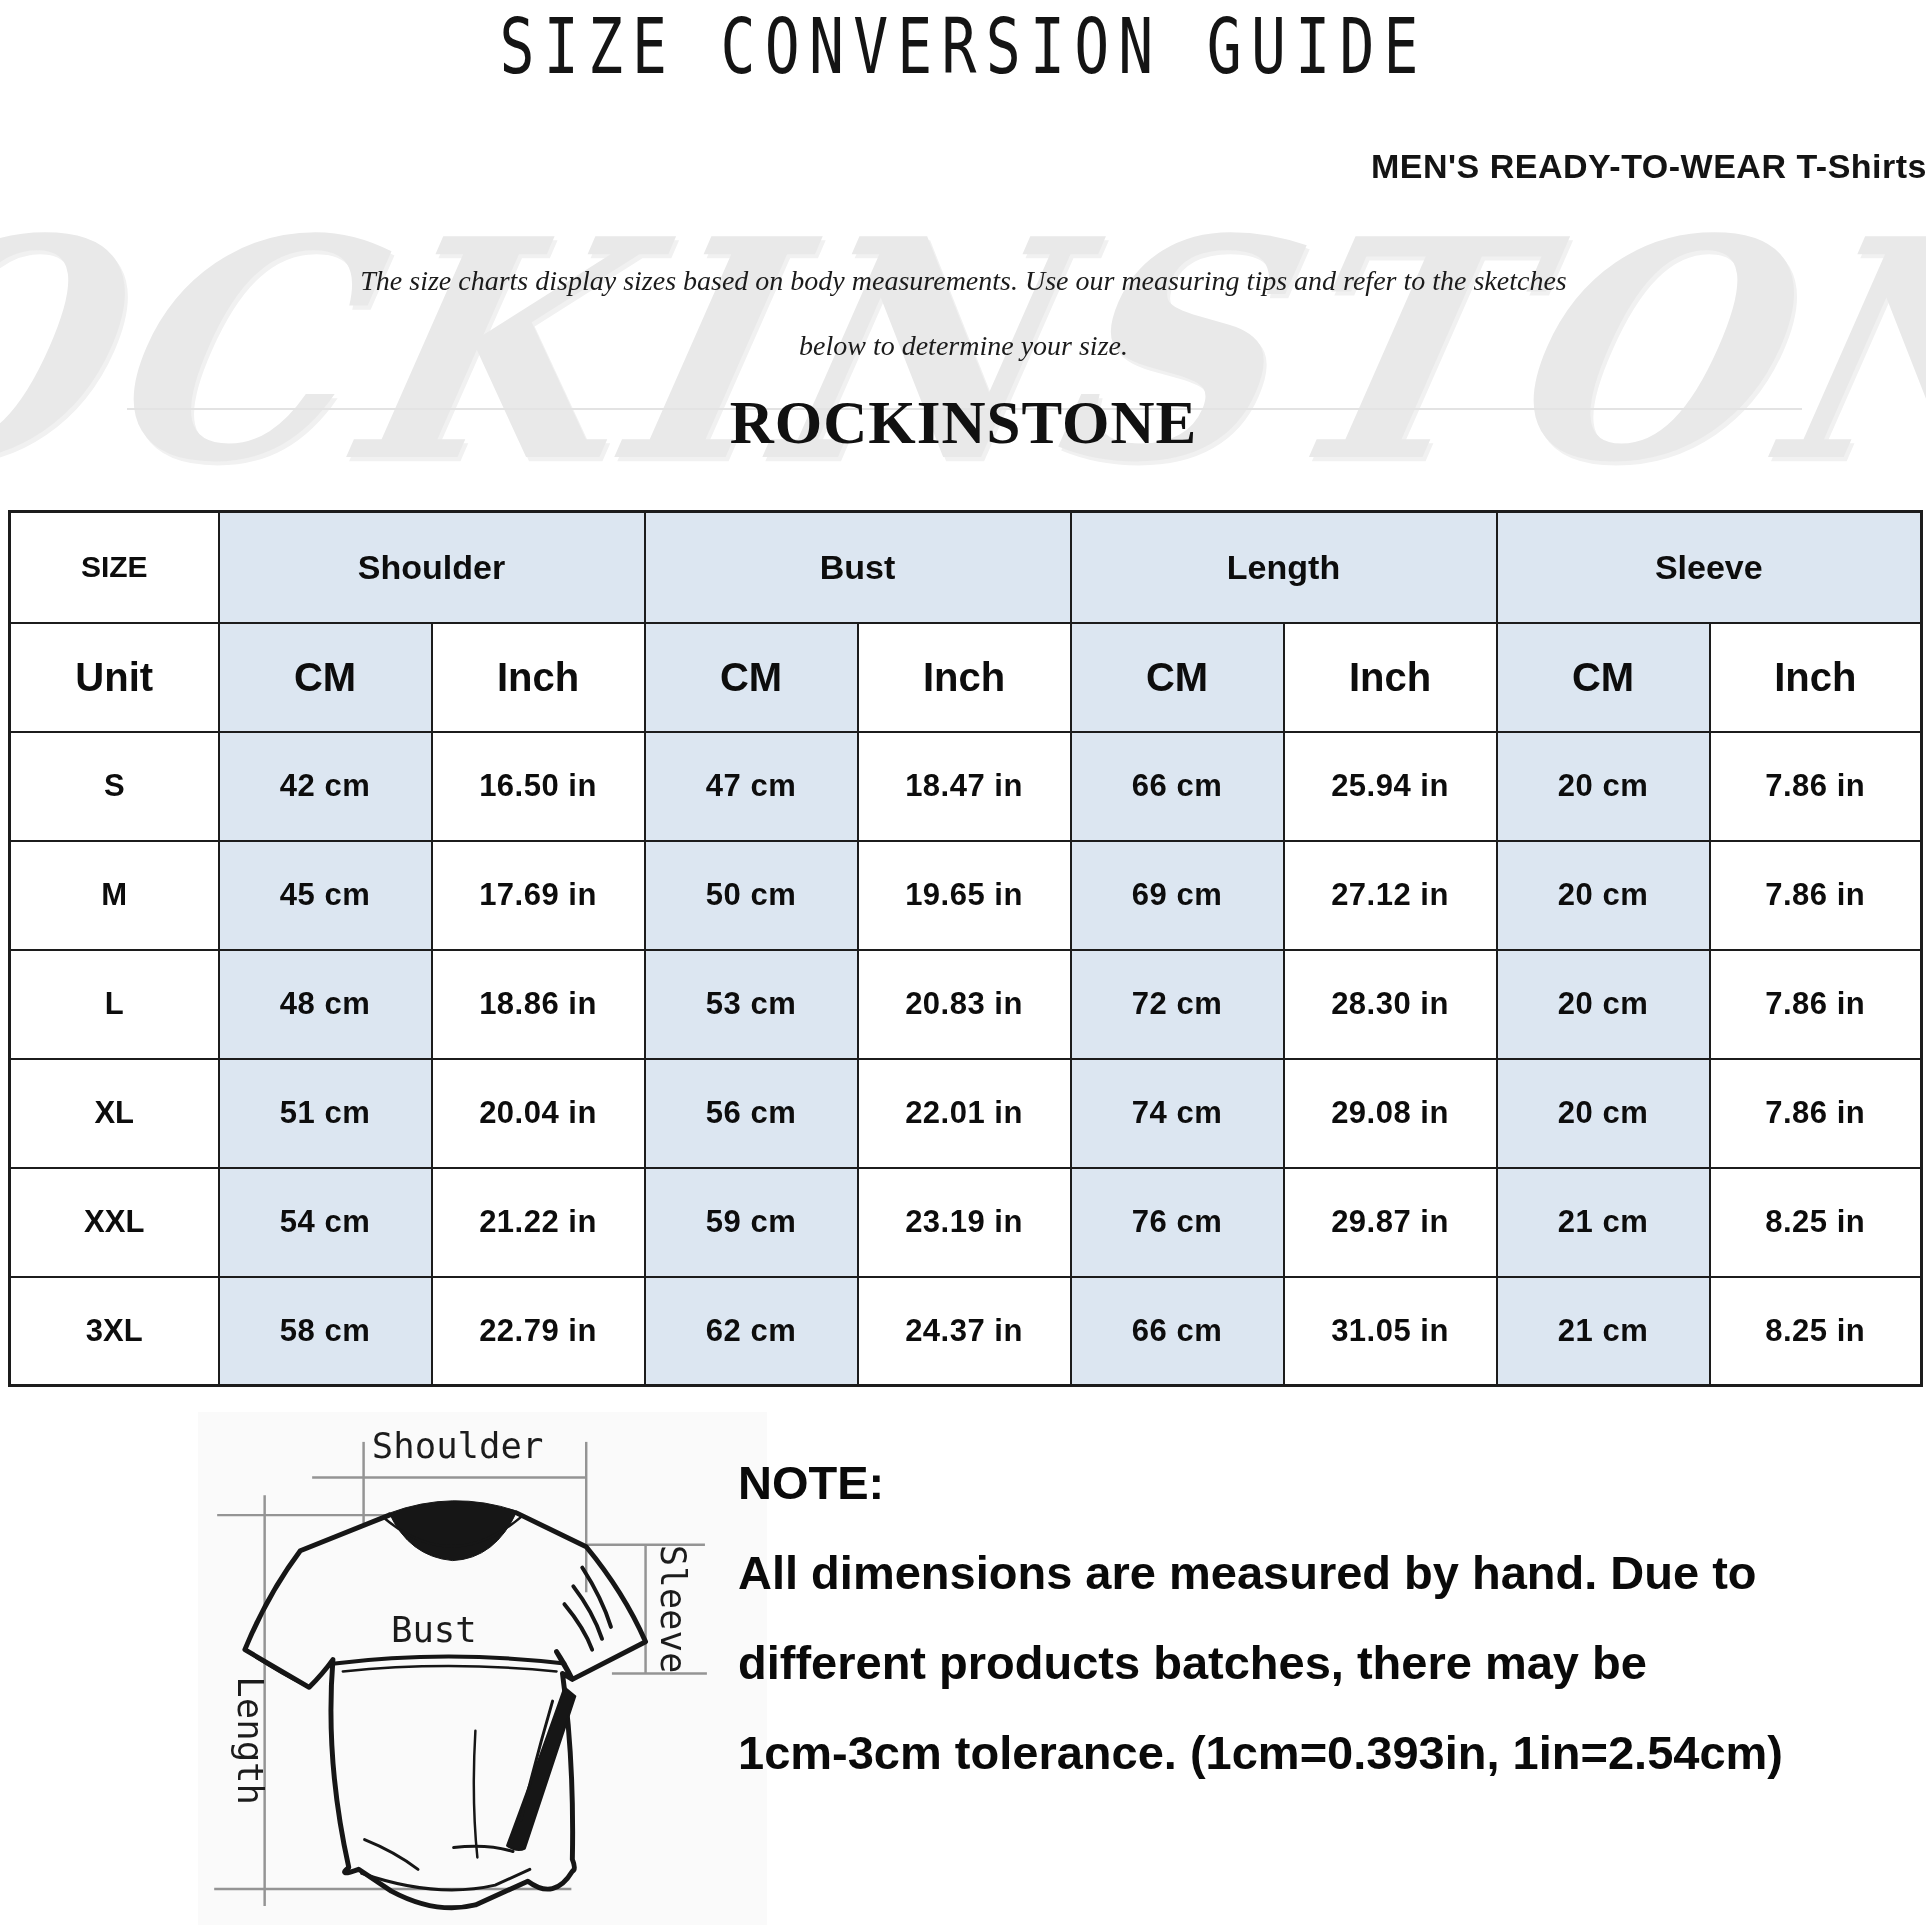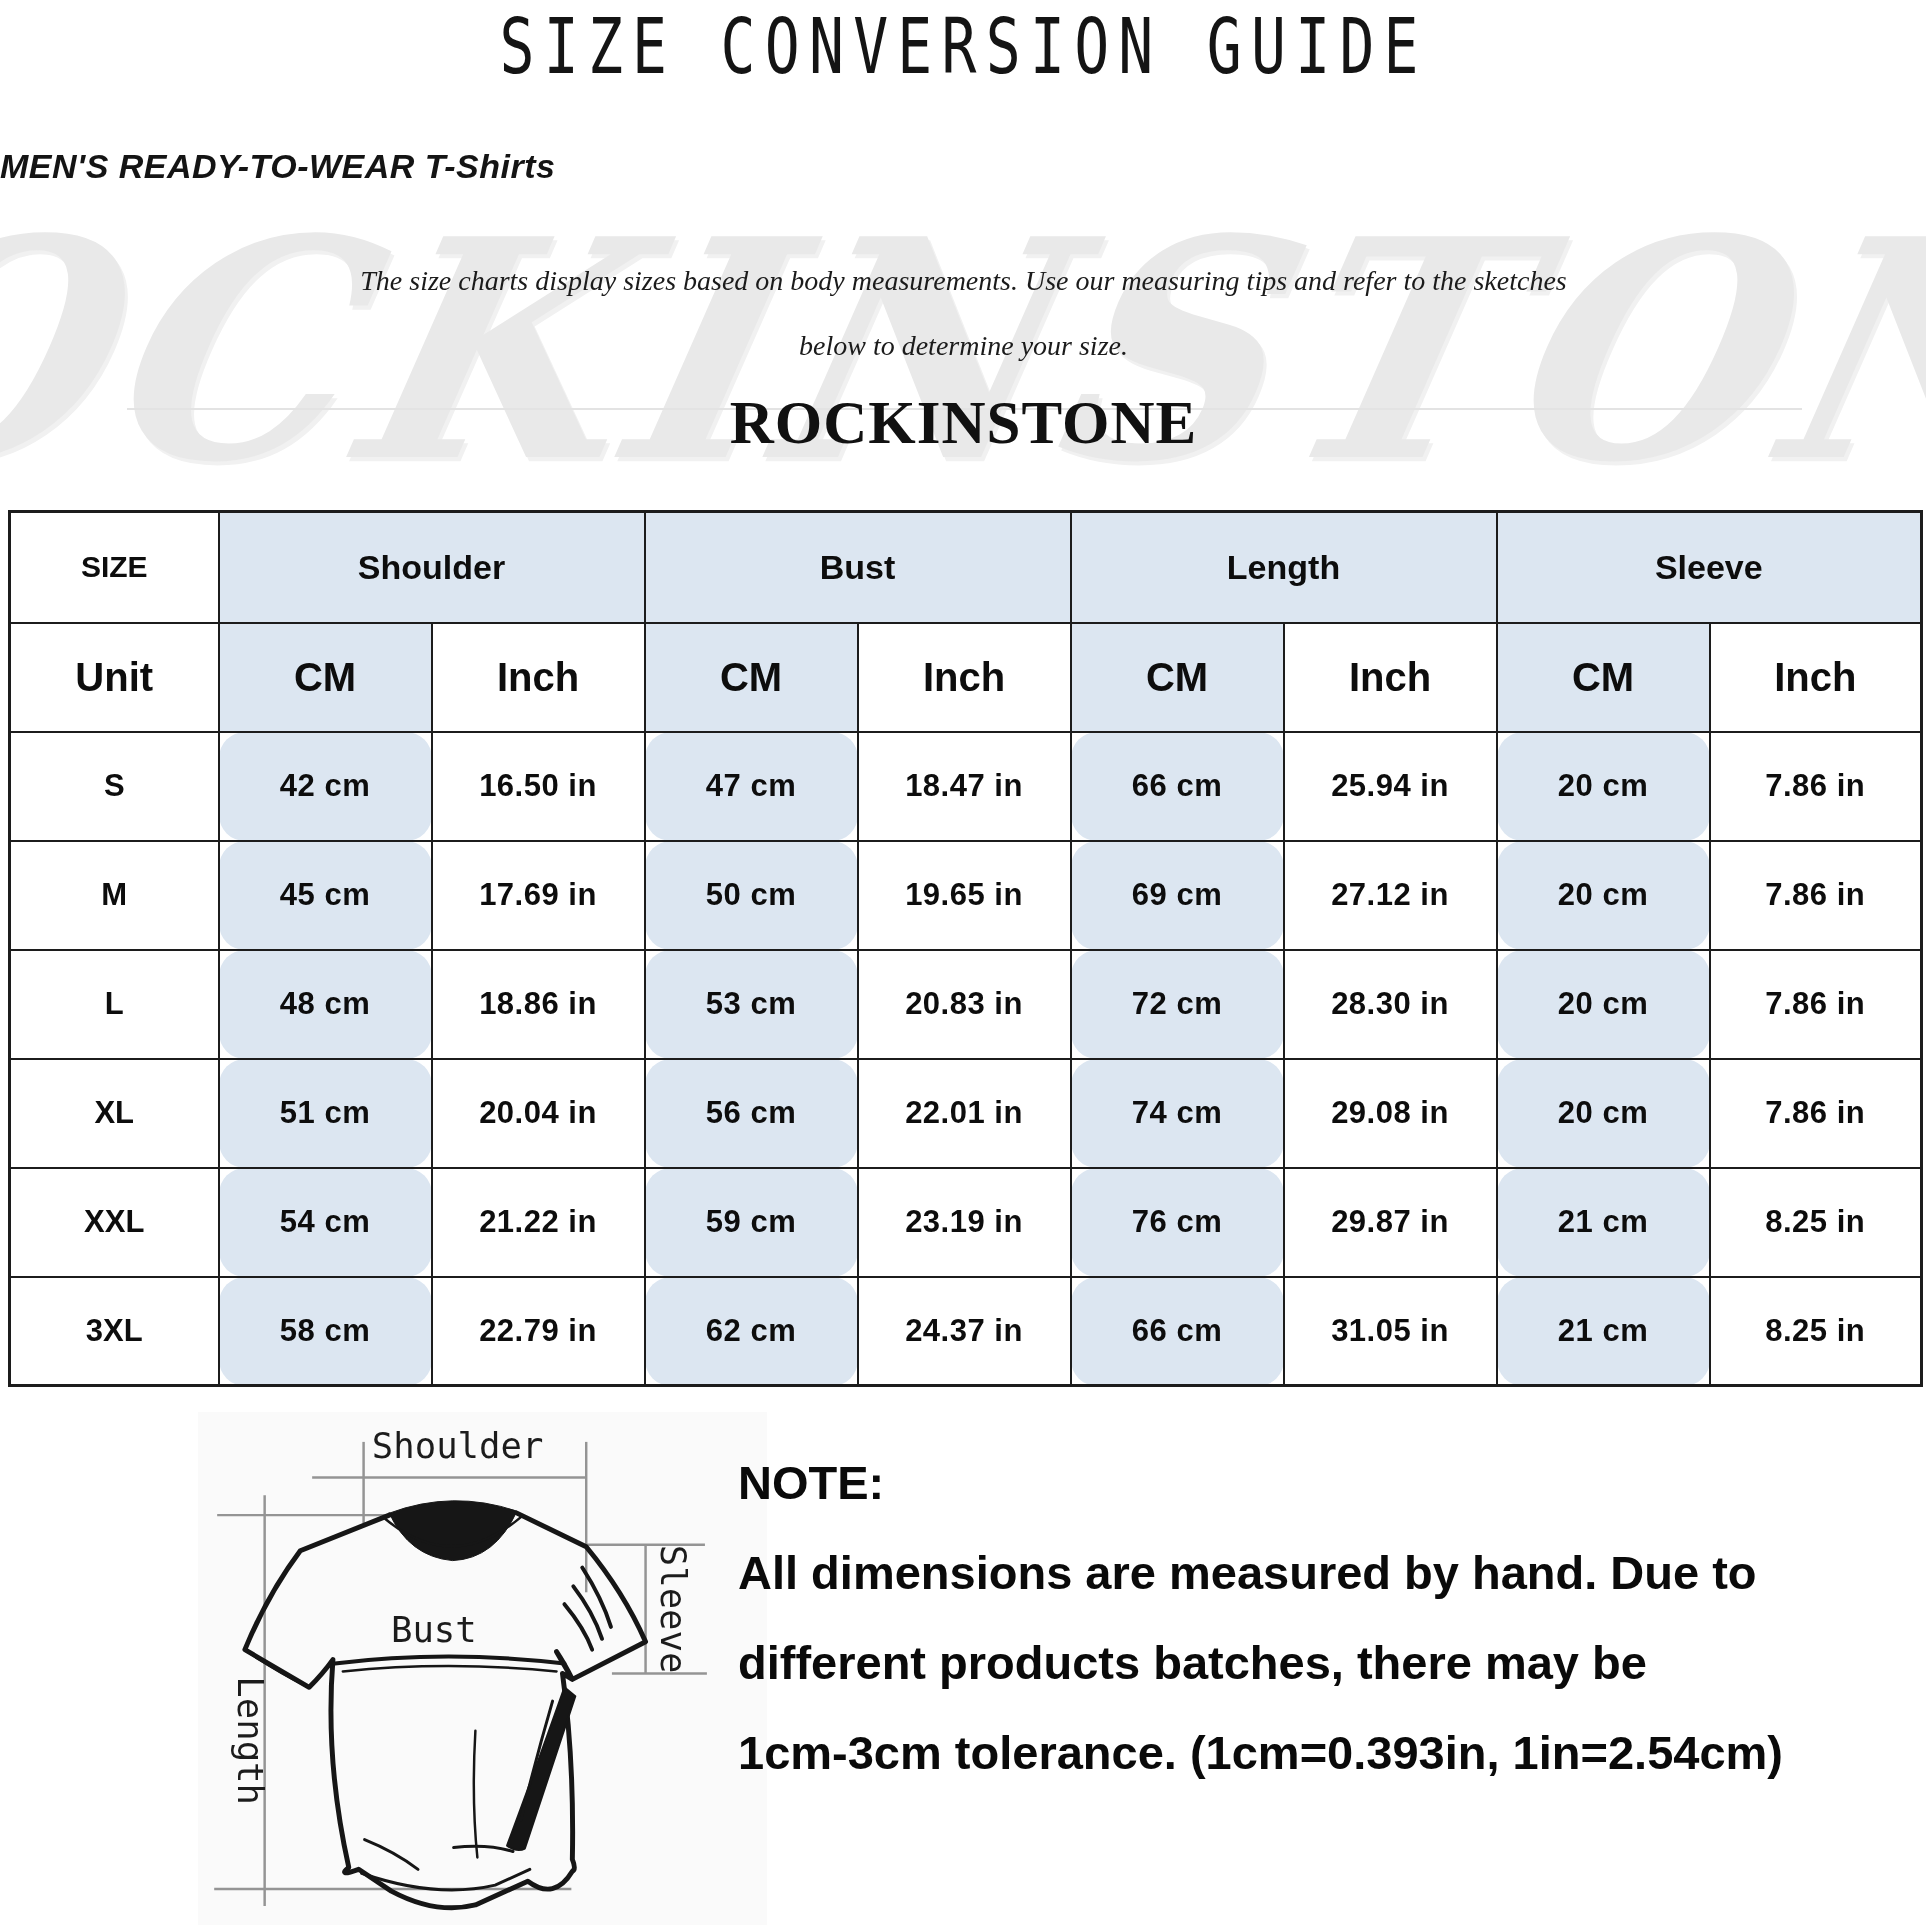--- a/index.html
+++ b/index.html
@@ -16,21 +16,21 @@
     text-shadow:4px 4px 0 #f1f1f1;user-select:none;
   }
   .wm-line{position:absolute;top:408px;left:127px;width:1675px;height:2px;background:#e3e3e3;z-index:0;}
   
   .title-row{position:absolute;top:2px;left:0;width:100%;text-align:center;z-index:2;}
   .title{
     display:inline-block;font-family:"DejaVu Sans Mono",monospace;font-weight:400;
     font-size:44px;letter-spacing:7px;color:#141414;transform:scale(1.32,1.72);
     transform-origin:center top;white-space:nowrap;
   }
-  .subtitle-row{position:absolute;top:147px;left:0;width:100%;text-align:left;z-index:2;font-style:italic;}
+  .subtitle-row{position:absolute;top:147px;left:0;width:100%;text-align:right;z-index:2;}
   .subtitle{font-size:34px;font-weight:bold;letter-spacing:0.5px;color:#141414;}
   .desc{position:absolute;top:248px;left:0;width:100%;text-align:center;z-index:2;
     font-family:"Liberation Serif",serif;font-style:italic;font-size:28px;color:#1b1b1b;}
   .desc .line{line-height:65px;}
   .brand-row{position:absolute;top:388px;left:0;width:100%;text-align:center;z-index:2;}
   .brand{font-family:"Liberation Serif",serif;font-weight:bold;font-size:61px;
     letter-spacing:1px;color:#111;}
   
   table.size-table{
     position:absolute;left:8px;top:510px;z-index:2;width:1911px;
@@ -43,21 +43,21 @@
   table.size-table{border:3px solid #1c1c1c;}
   tr.group-row{height:111px;}
   tr.unit-row{height:109px;}
   tr.data-row{height:109px;}
   td.blue{background:#dce6f1;}
   td.white{background:#ffffff;}
   td.group-cell{font-size:34px;}
   td.size-head{font-size:30px;}
   td.unit-cell{font-size:40px;}
   td.size-label{font-size:31px;}
-  td.val{font-size:31px;letter-spacing:0.5px;border-radius:26px;}
+  td.val{font-size:31px;letter-spacing:0.5px;}
   
   .diagram-bg{position:absolute;left:198px;top:1412px;width:569px;height:513px;background:#fafafa;z-index:1;}
   .diagram{position:absolute;left:139px;top:1404px;width:653px;height:523px;z-index:2;}
   .dim{stroke:#949494;stroke-width:2.5;fill:none;}
   .ink{stroke:#161616;fill:none;stroke-linecap:round;stroke-linejoin:round;}
   .lbl{font-family:"DejaVu Sans Mono",monospace;font-size:36px;fill:#1c1c1c;}
   
   .note{position:absolute;left:738px;top:1438px;width:1144px;z-index:2;}
   .note .n-line{font-weight:bold;font-size:47px;color:#0a0a0a;line-height:90px;white-space:nowrap;}
 </style>

